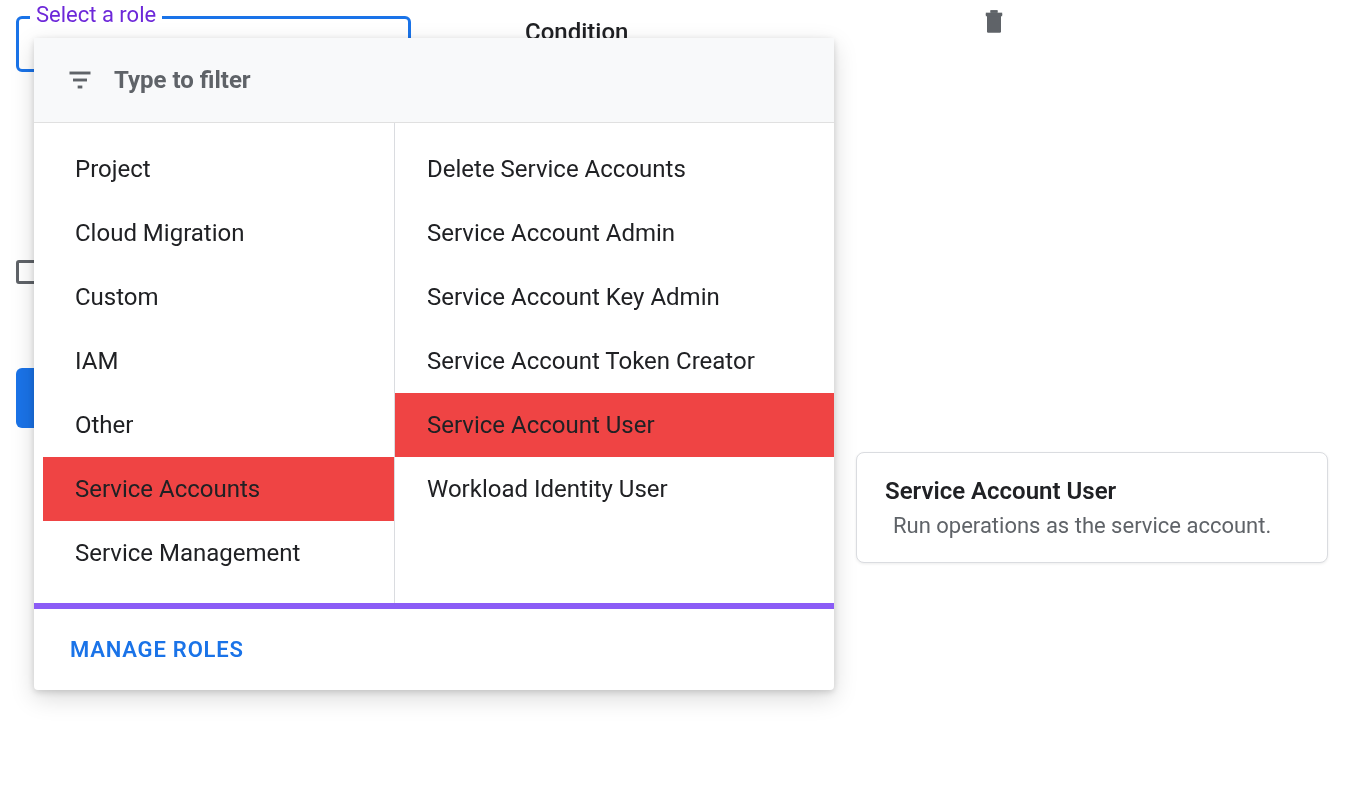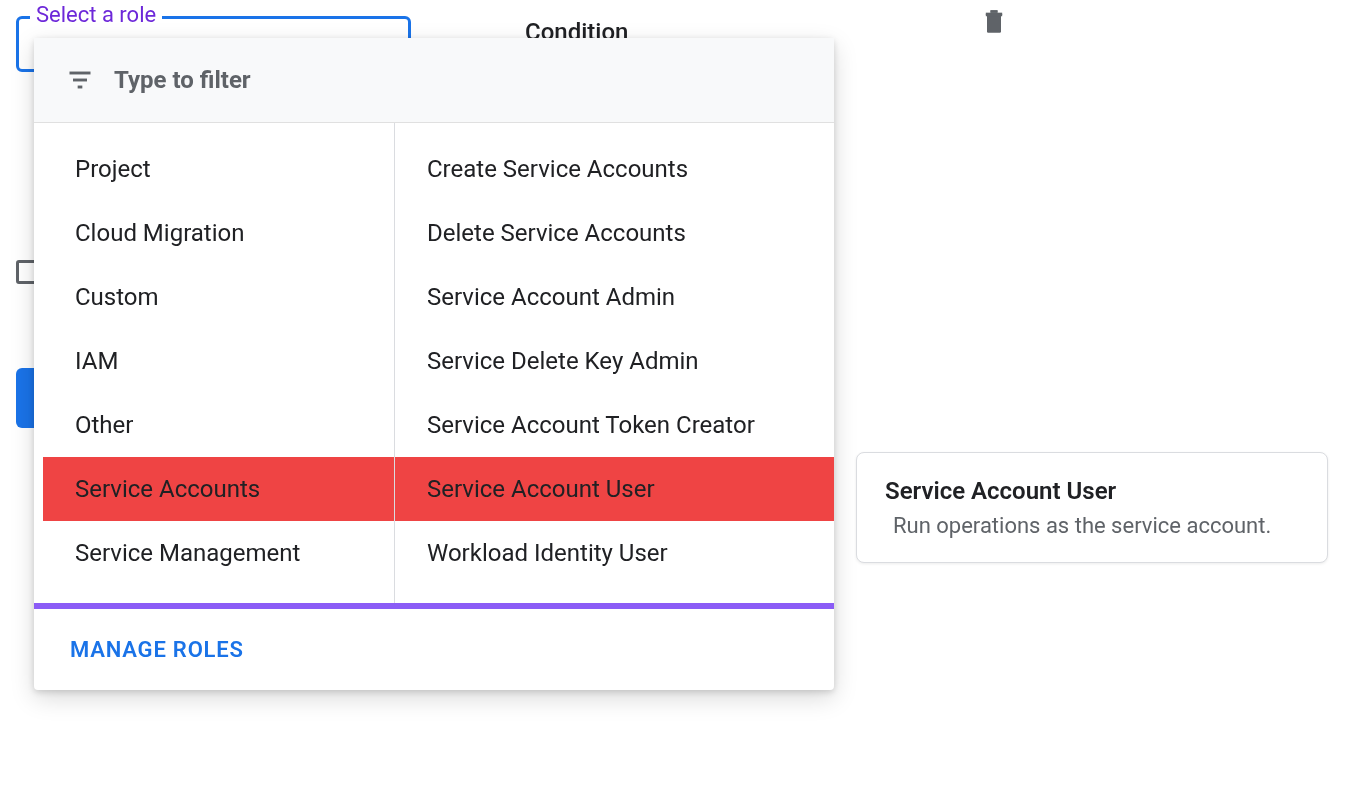--- a/index.html
+++ b/index.html
@@ -205,24 +205,23 @@
     <div class="col col-left" id="cat-col">
         <div class="item">Project</div>
         <div class="item">Cloud Migration</div>
         <div class="item">Custom</div>
         <div class="item">IAM</div>
         <div class="item">Other</div>
         <div class="item selected">Service Accounts</div>
         <div class="item">Service Management</div>
       </div>
     <div class="col col-right" id="role-col">
-        <div class="item">Create Service Accounts</div>
         <div class="item">Delete Service Accounts</div>
         <div class="item">Service Account Admin</div>
-        <div class="item">Service Delete Key Admin</div>
+        <div class="item">Service Account Key Admin</div>
         <div class="item">Service Account Token Creator</div>
         <div class="item selected">Service Account User</div>
         <div class="item">Workload Identity User</div>
       </div>
   </div>
   <div class="footer">
     <span class="manage-link">MANAGE ROLES</span>
   </div>
 </div>
 

